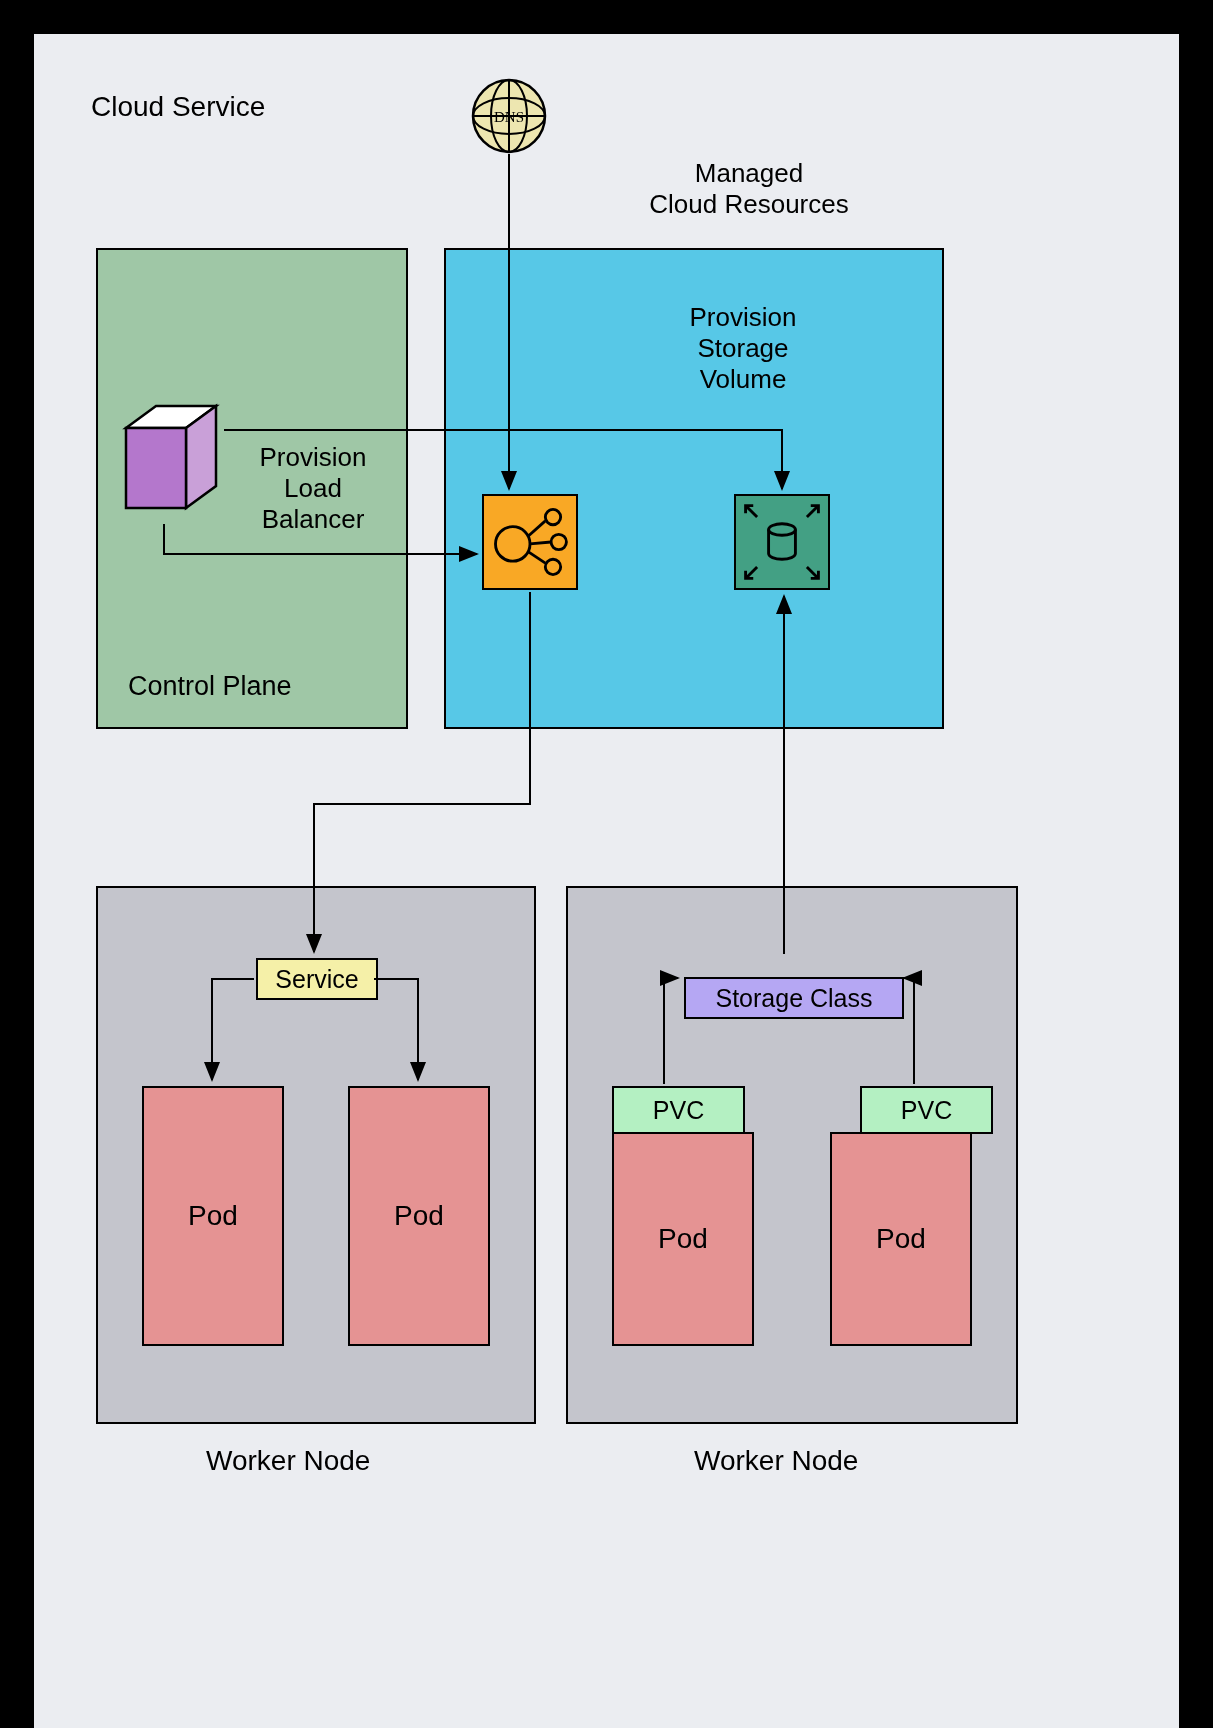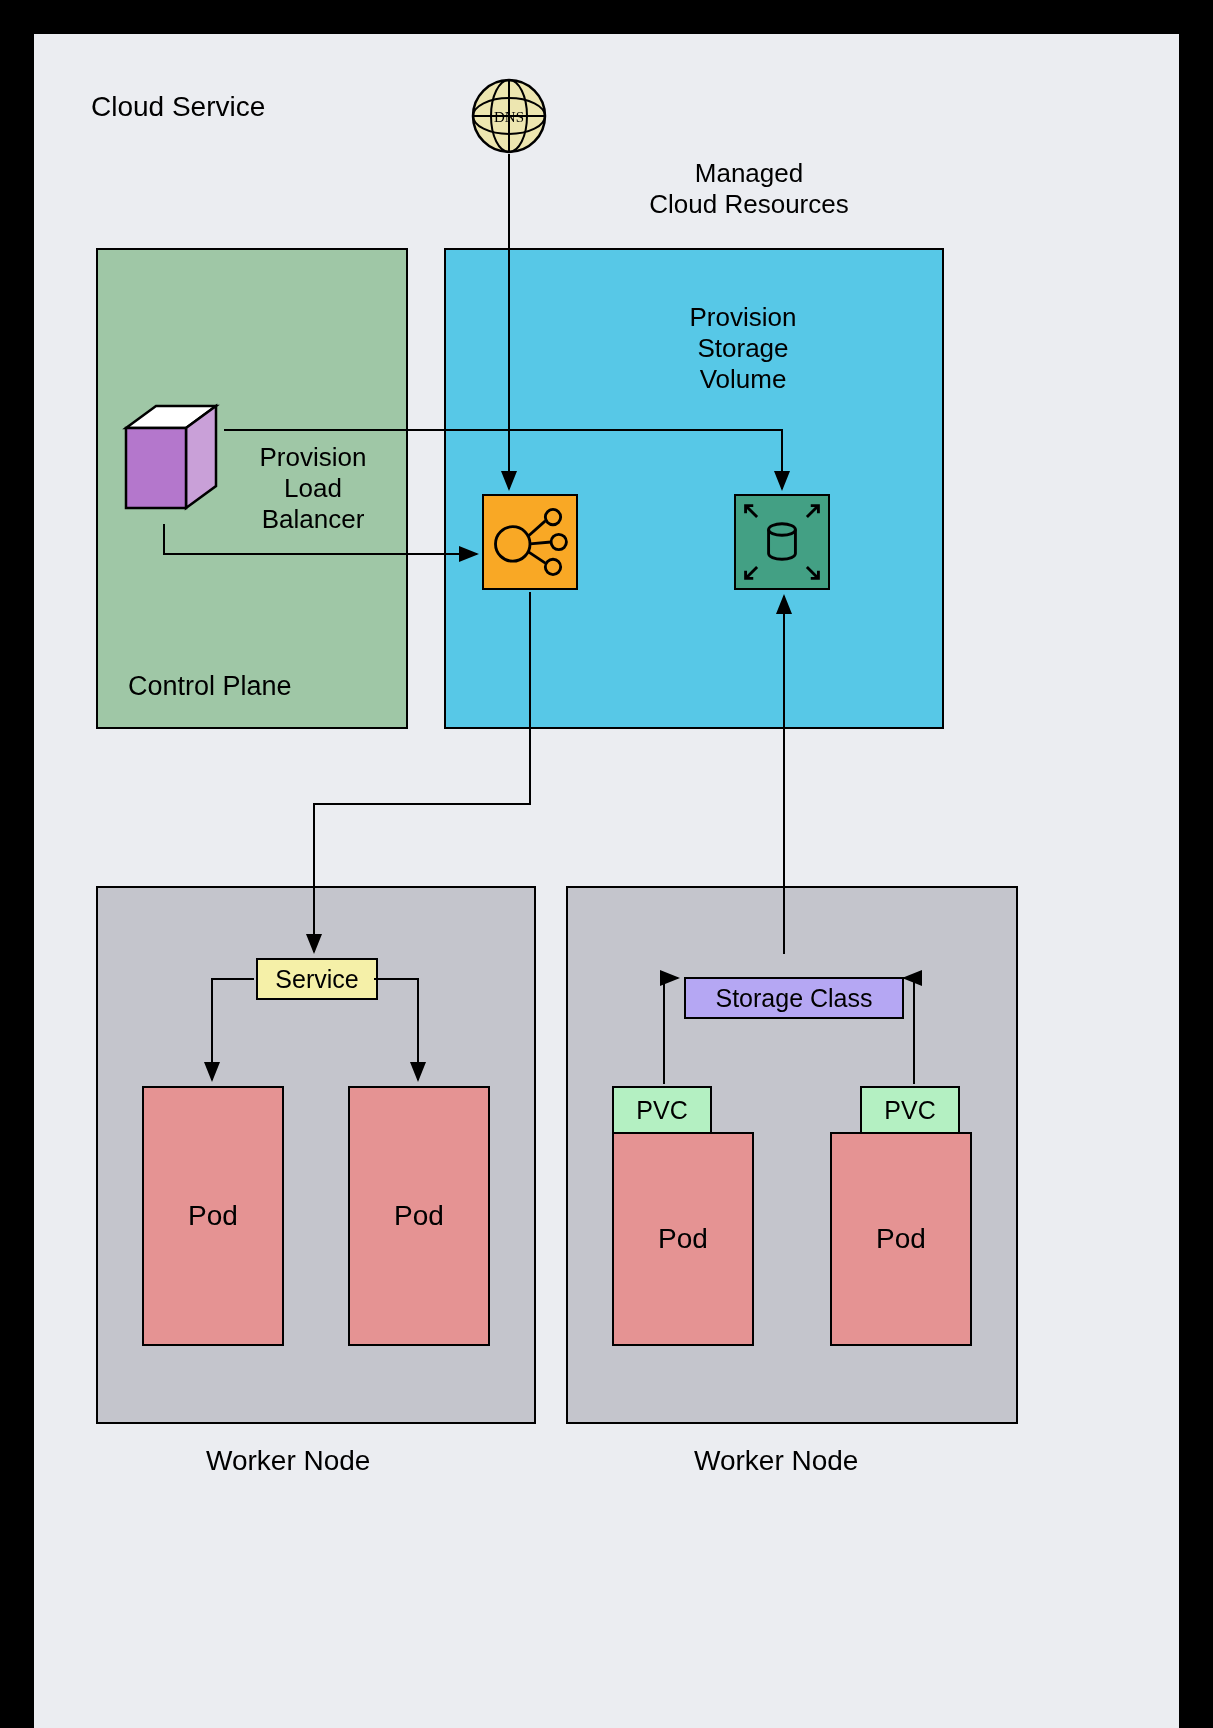--- a/index.html
+++ b/index.html
@@ -25,21 +25,21 @@
 .managed-cloud { background: #57c8e7; left: 410px; top: 214px; width: 500px; height: 481px; }
 .worker-node { background: #c4c5cc; }
 .worker-1 { left: 62px; top: 852px; width: 440px; height: 538px; }
 .worker-2 { left: 532px; top: 852px; width: 452px; height: 538px; }
 .cube { position: absolute; width: 100px; height: 100px; }
 .cube svg { width: 110px; height: 130px; }
 .lb-box { position: absolute; background: #f9a825; border: 2px solid #000; width: 96px; height: 96px; }
 .storage-box { position: absolute; background: #43a084; border: 2px solid #000; width: 96px; height: 96px; }
 .service-box { position: absolute; background: #f5f0a8; border: 2px solid #000; width: 122px; height: 42px; display: flex; align-items: center; justify-content: center; font-size: 25px; text-align: right; }
 .storage-class-box { position: absolute; background: #b5a7f3; border: 2px solid #000; width: 220px; height: 42px; display: flex; align-items: center; justify-content: center; font-size: 25px; }
-.pvc-box { position: absolute; background: #b4f0c2; border: 2px solid #000; width: 100px; height: 48px; display: flex; align-items: center; justify-content: center; font-size: 25px; }
+.pvc-box { position: absolute; background: #b4f0c2; border: 2px solid #000; width: 133px; height: 48px; display: flex; align-items: center; justify-content: center; font-size: 25px; }
 .pod-box { position: absolute; background: #e59393; border: 2px solid #000; display: flex; align-items: center; justify-content: center; font-size: 28px; }
 .dns-icon { position: absolute; width: 80px; height: 80px; }
 </style>
 </head>
 <body>
 
 <div class="diagram">
 
   <div class="label" style="left:57px; top:56px;">Cloud Service</div>
 

